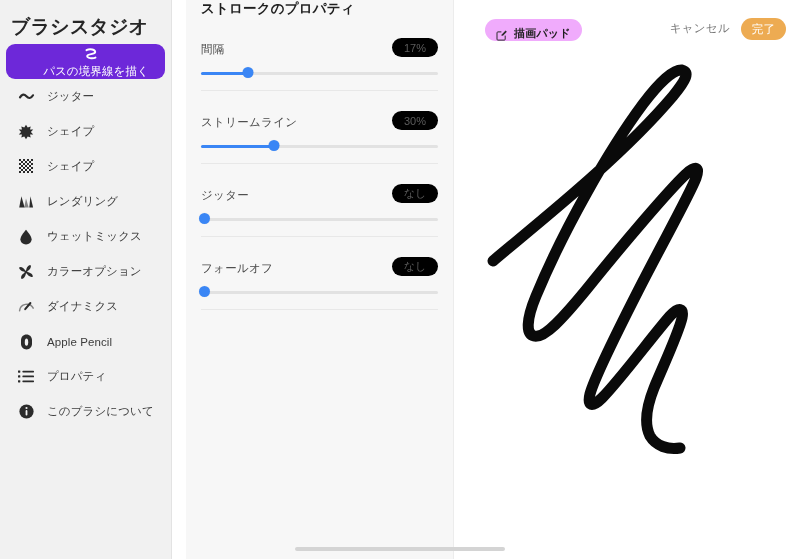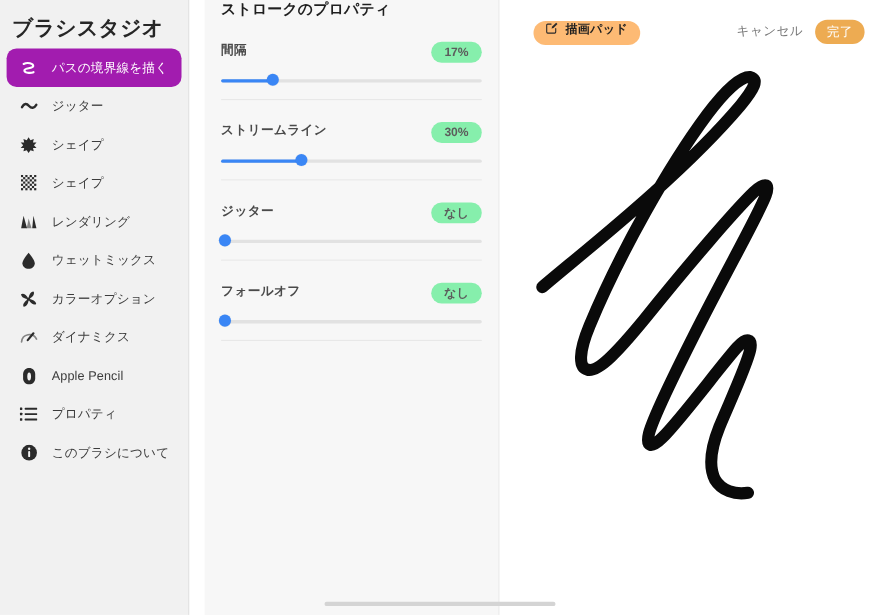--- a/index.html
+++ b/index.html
@@ -50,21 +50,22 @@
     display: flex;
     align-items: center;
     height: 35px;
     border-radius: 9px;
     padding-left: 10px;
     margin-bottom: 0px;
     box-sizing: border-box;
   }
   .side-item + .side-item { margin-top: 0px; }
   .side-item.selected {
-    background: #a21caf;
+    background: #6d28d9;
+    flex-direction: column;
   }
   .side-icon {
     width: 20px;
     height: 20px;
     flex: 0 0 20px;
     display: flex;
     align-items: center;
     justify-content: center;
     color: #2b2b2b;
   }
@@ -96,35 +97,34 @@
     font-size: 13.5px;
     font-weight: bold;
     color: #1f1f1f;
     letter-spacing: 0.2px;
   }
   .prop-group {
     margin-top: 20px;
   }
   .prop-head {
     display: flex;
-    align-items: flex-start;
+    align-items: flex-end;
     justify-content: space-between;
     height: 19px;
-    font-weight: bold;
   }
   .prop-label {
     font-size: 11.5px;
     color: #4a4a4a;
     letter-spacing: 0.3px;
   }
   .prop-pill {
     min-width: 46px;
     height: 19px;
     border-radius: 10px;
-    background: #86efac;
+    background: #000000;
     color: #5c5c5c;
     font-size: 11px;
     display: flex;
     align-items: center;
     justify-content: center;
     padding: 0 9px;
     box-sizing: border-box;
   }
   .slider {
     position: relative;
@@ -175,23 +175,23 @@
     position: absolute;
     top: 0; left: 0; right: 0;
     height: 56px;
   }
   #drawpad-button {
     position: absolute;
     left: 17px;
     top: 19px;
     height: 22px;
     border-radius: 11px;
-    background: #fdba74;
-    display: flex;
-    align-items: flex-start;
+    background: #f0abfc;
+    display: flex;
+    align-items: flex-end;
     padding: 0 11px;
     box-sizing: border-box;
   }
   #drawpad-icon {
     width: 12px; height: 12px;
     color: #2a2a2a;
     display: flex; align-items: center; justify-content: center;
     margin-right: 6px;
   }
   #drawpad-label {

